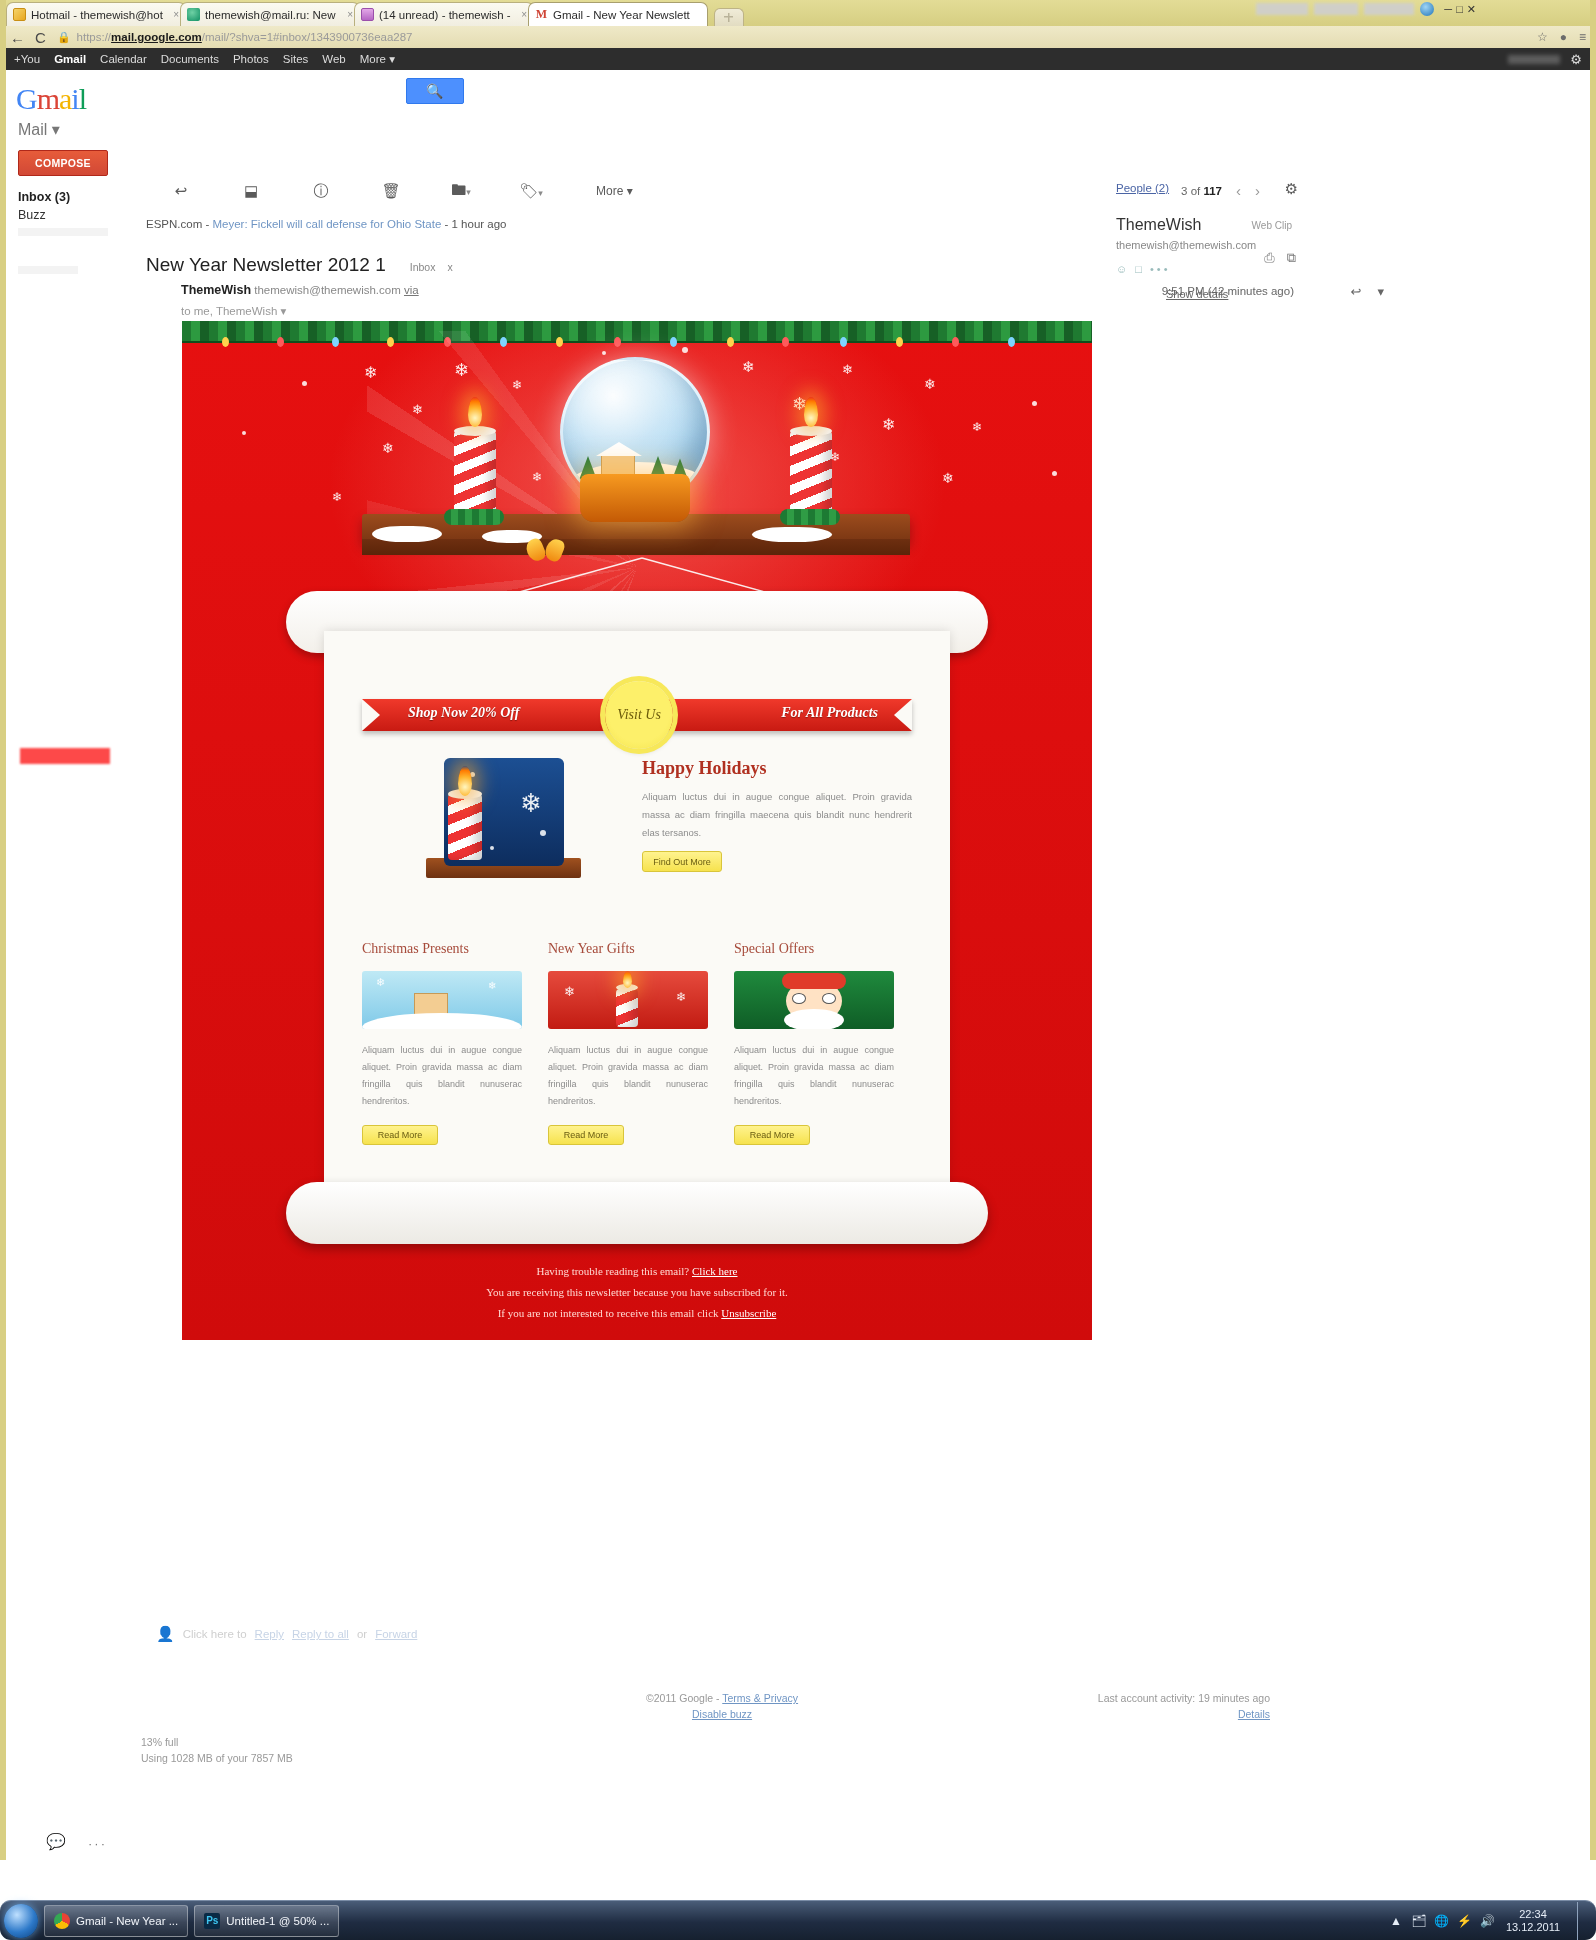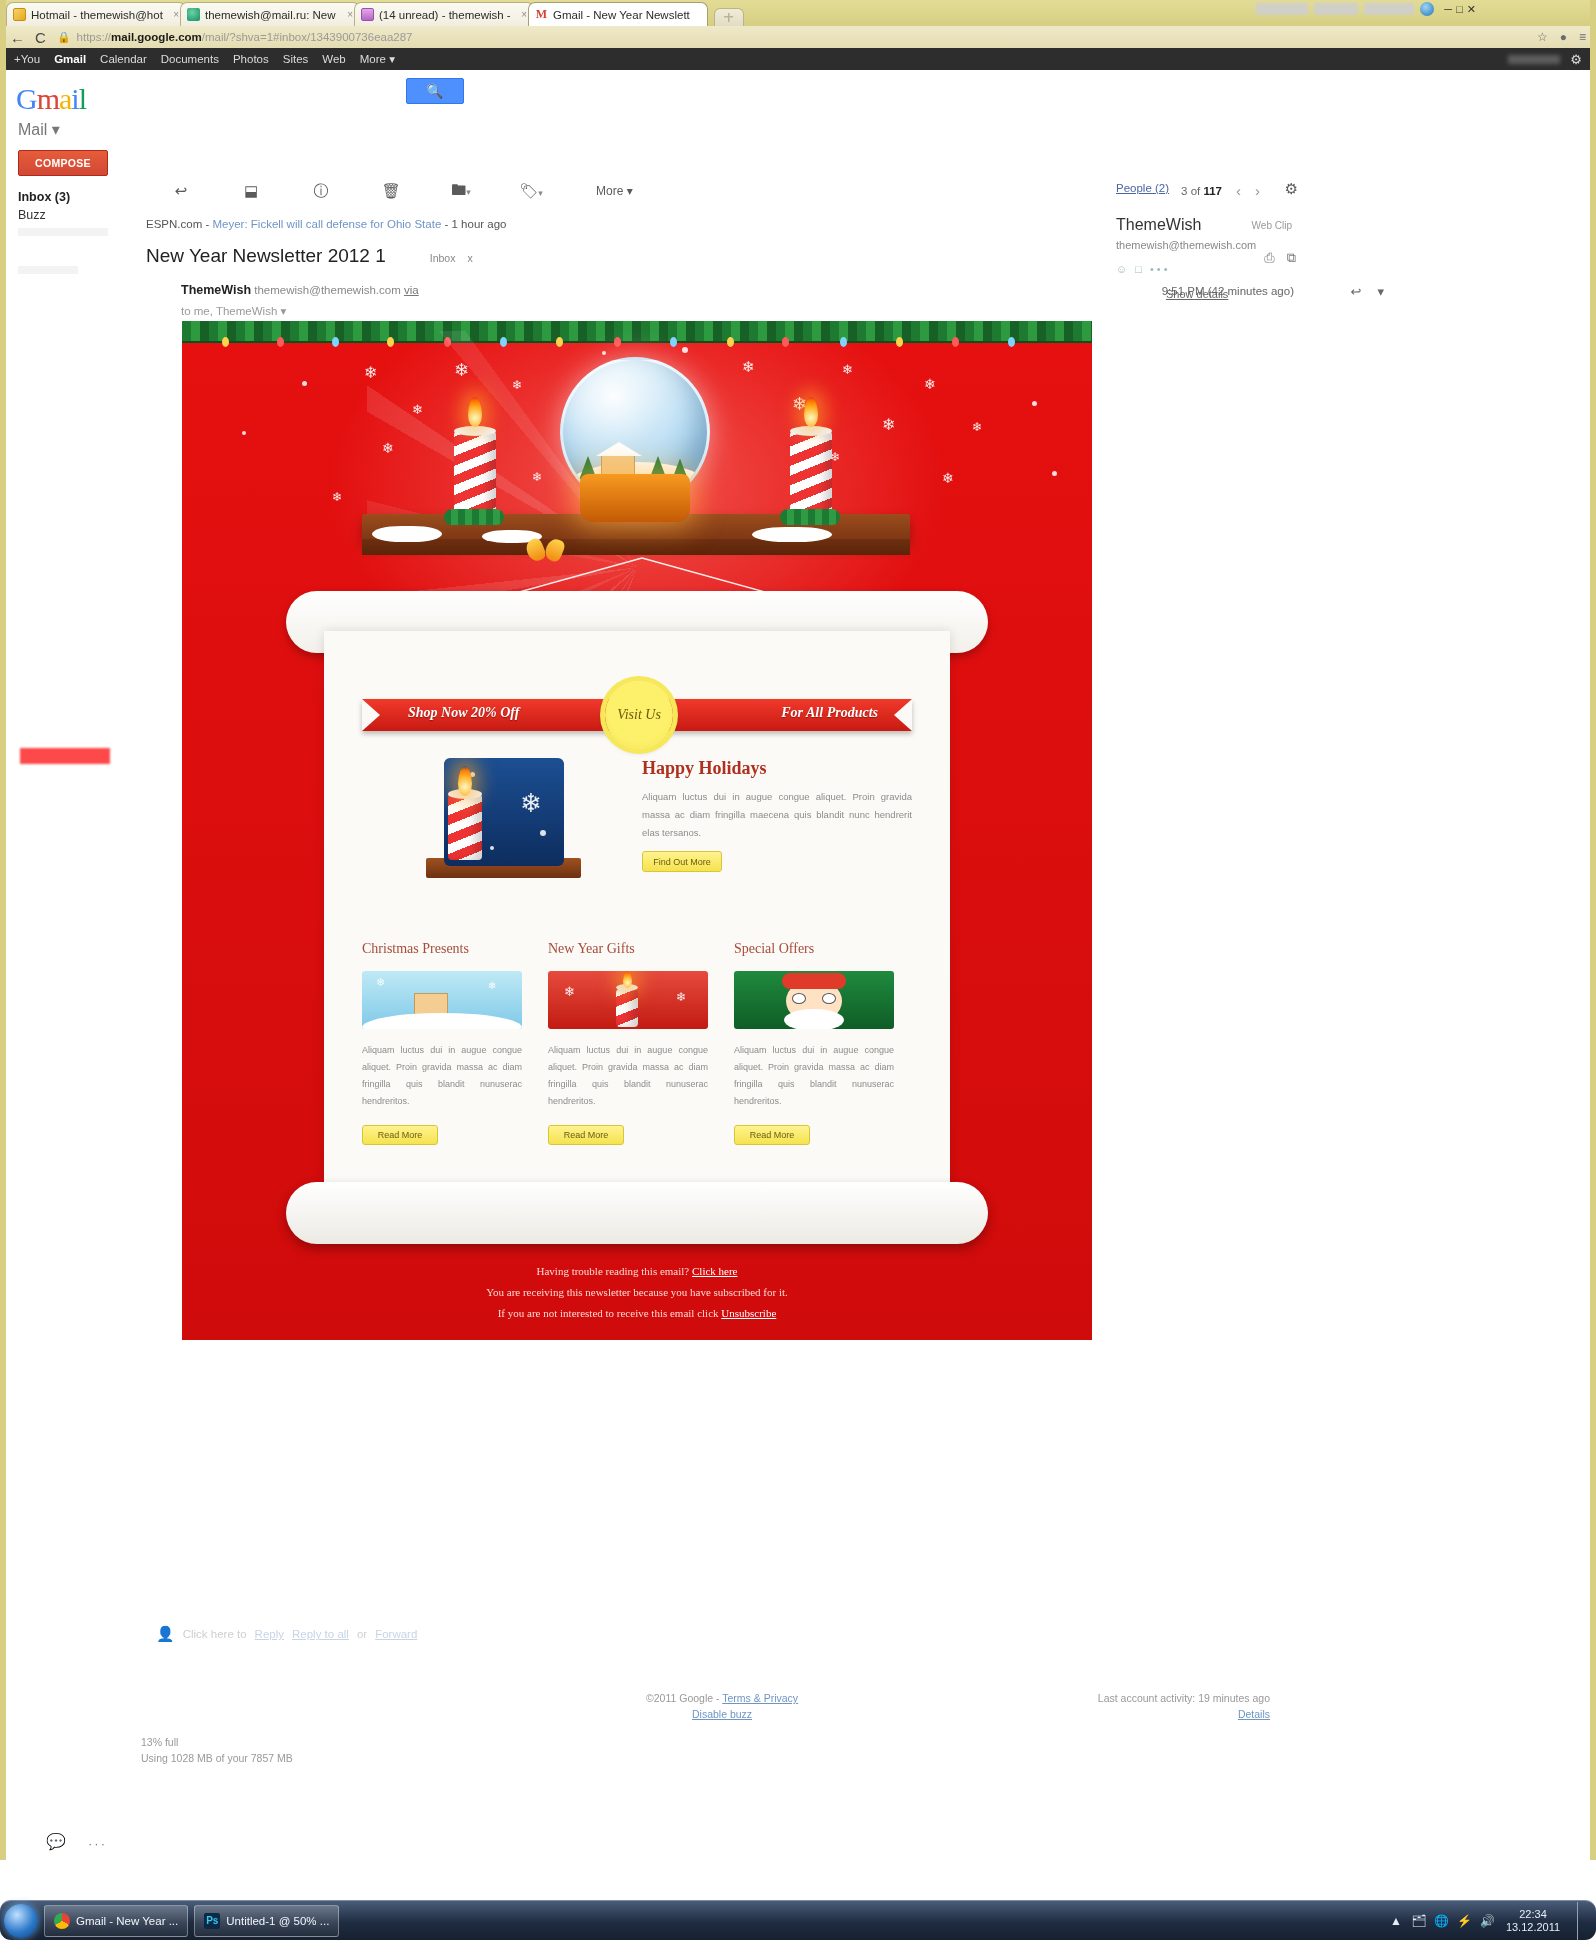--- a/index.html
+++ b/index.html
@@ -63,21 +63,21 @@
     position:absolute; left:0; top:26px; width:1596px; height:22px;
     background:linear-gradient(#efe9c8,#e4dcb2);
     display:flex; align-items:center; gap:10px; padding:0 10px;
   }
   .nav-btn { font-size:15px; color:#4a4a4a; line-height:1; cursor:default;}
   .omnibox {
     flex:1 1 auto; height:16px; display:flex; align-items:center; gap:5px;
     font-size:11.5px; color:#9a9a9a; padding-left:2px;
   }
   .omnibox .lock { color:#d3a51b; font-size:11px;}
-  .omnibox .host { color:#1a1a1a; font-weight:bold;}
+  .omnibox .host { color:#1a1a1a; font-weight:bold;text-decoration:underline;}
   .omnibox .scheme,.omnibox .path { color:#9a9a9a;}
   .tool-icons { display:flex; gap:12px; align-items:center; font-size:12px; color:#6b6b6b;}
 
   
   .chrome-left-edge, .chrome-right-edge {
     position:absolute; top:0; width:6px; height:1860px; background:#d8cf83; z-index:2;
   }
   .chrome-left-edge{ left:0;} .chrome-right-edge{ right:0;}
 
   
@@ -146,21 +146,21 @@
   .pager b{ color:#222;}
   .pager .arrow{ font-size:15px; color:#999;}
   .pager-gear { position:absolute; right:292px; top:110px; font-size:15px; color:#5b5b5b;}
 
   .webclip {
     position:absolute; left:140px; top:148px; font-size:11.5px; color:#555;
   }
   .webclip a{ color:#6f95c4; text-decoration:none;}
   .webclip-label { position:absolute; right:298px; top:150px; font-size:10px; color:#999;}
 
-  .subject-row { position:absolute; left:140px; top:175px; display:flex; align-items:baseline; gap:44px;}
+  .subject-row { position:absolute; left:140px; top:184px; display:flex; align-items:baseline; gap:24px;}
   .subject { font-size:19px; color:#222;}
   .label-chip { font-size:10.5px; color:#888; display:flex; gap:12px; align-items:center;}
 
   .thread-actions { position:absolute; right:294px; top:180px; display:flex; gap:12px; font-size:13px; color:#7b7b7b;}
 
   .sender-block { position:absolute; left:175px; top:213px; font-size:11.5px; color:#555;}
   .sender-block .name { font-weight:bold; color:#222; font-size:12.5px;}
   .sender-block .addr { color:#888;}
   .sender-block .via { color:#777; text-decoration:underline;}
   .sender-block .to { color:#999; margin-top:7px; display:block;}

